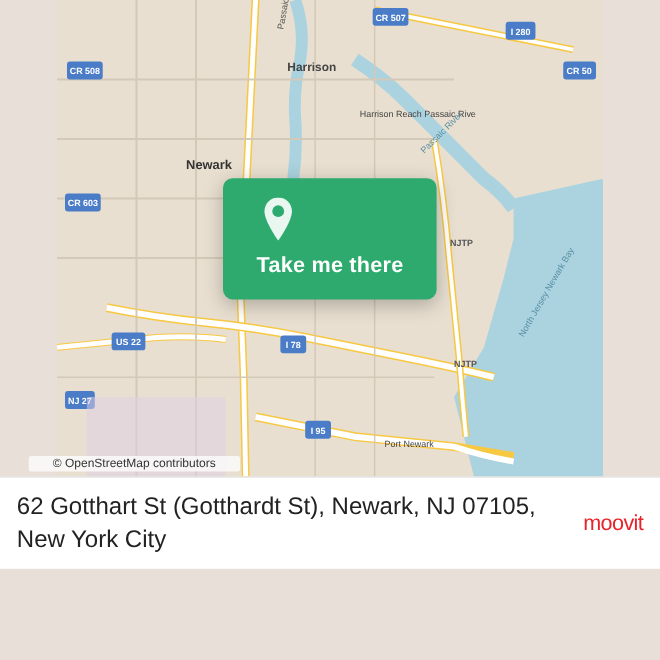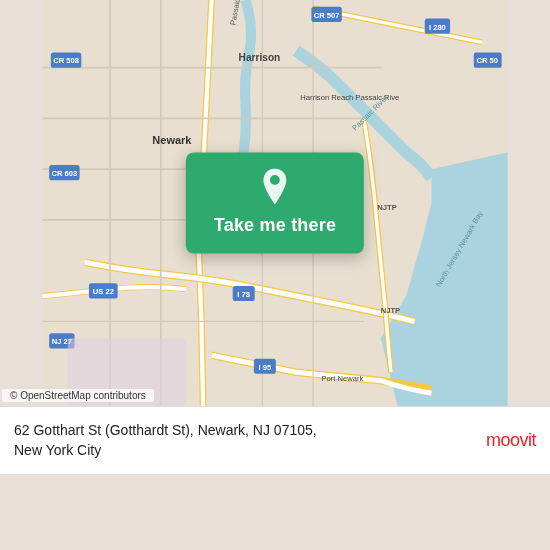--- a/index.html
+++ b/index.html
@@ -44,21 +44,21 @@
       align-items: center;
       justify-content: space-between;
       min-height: 68px;
     }
 
     #address-block {
       flex: 1;
     }
 
     #address-text {
-      font-size: 14px;
+      font-size: 20px;
       color: #222;
       font-weight: 400;
       line-height: 1.4;
     }
 
     #moovit-logo {
       display: flex;
       align-items: center;
       margin-left: 12px;
     }
@@ -67,25 +67,25 @@
       font-size: 18px;
       font-weight: normal;
       color: #e8232a;
       letter-spacing: -0.5px;
     }
 
     
     #osm-attribution {
       position: absolute;
       bottom: 4px;
-      left: 2px;
+      left: 24px;
       font-size: 10px;
       color: #333;
       background: rgba(255,255,255,0.75);
-      padding: 1px 8px;
+      padding: 1px 20px;
       border-radius: 2px;
       z-index: 10;
     }
 
     
     #button-overlay {
       position: absolute;
       left: 50%;
       top: 50%;
       transform: translate(-50%, -50%);
@@ -94,21 +94,21 @@
       flex-direction: column;
       align-items: center;
     }
 
     #green-panel {
       background: #2eaa6e;
       border-radius: 8px;
       padding: 16px 28px 18px 28px;
       display: flex;
       flex-direction: column;
-      align-items: center;
+      align-items: flex-start;
       box-shadow: 0 4px 16px rgba(0,0,0,0.25);
     }
 
     #location-pin {
       width: 36px;
       height: 36px;
       margin-bottom: 10px;
     }
 
     #take-me-there-btn {

